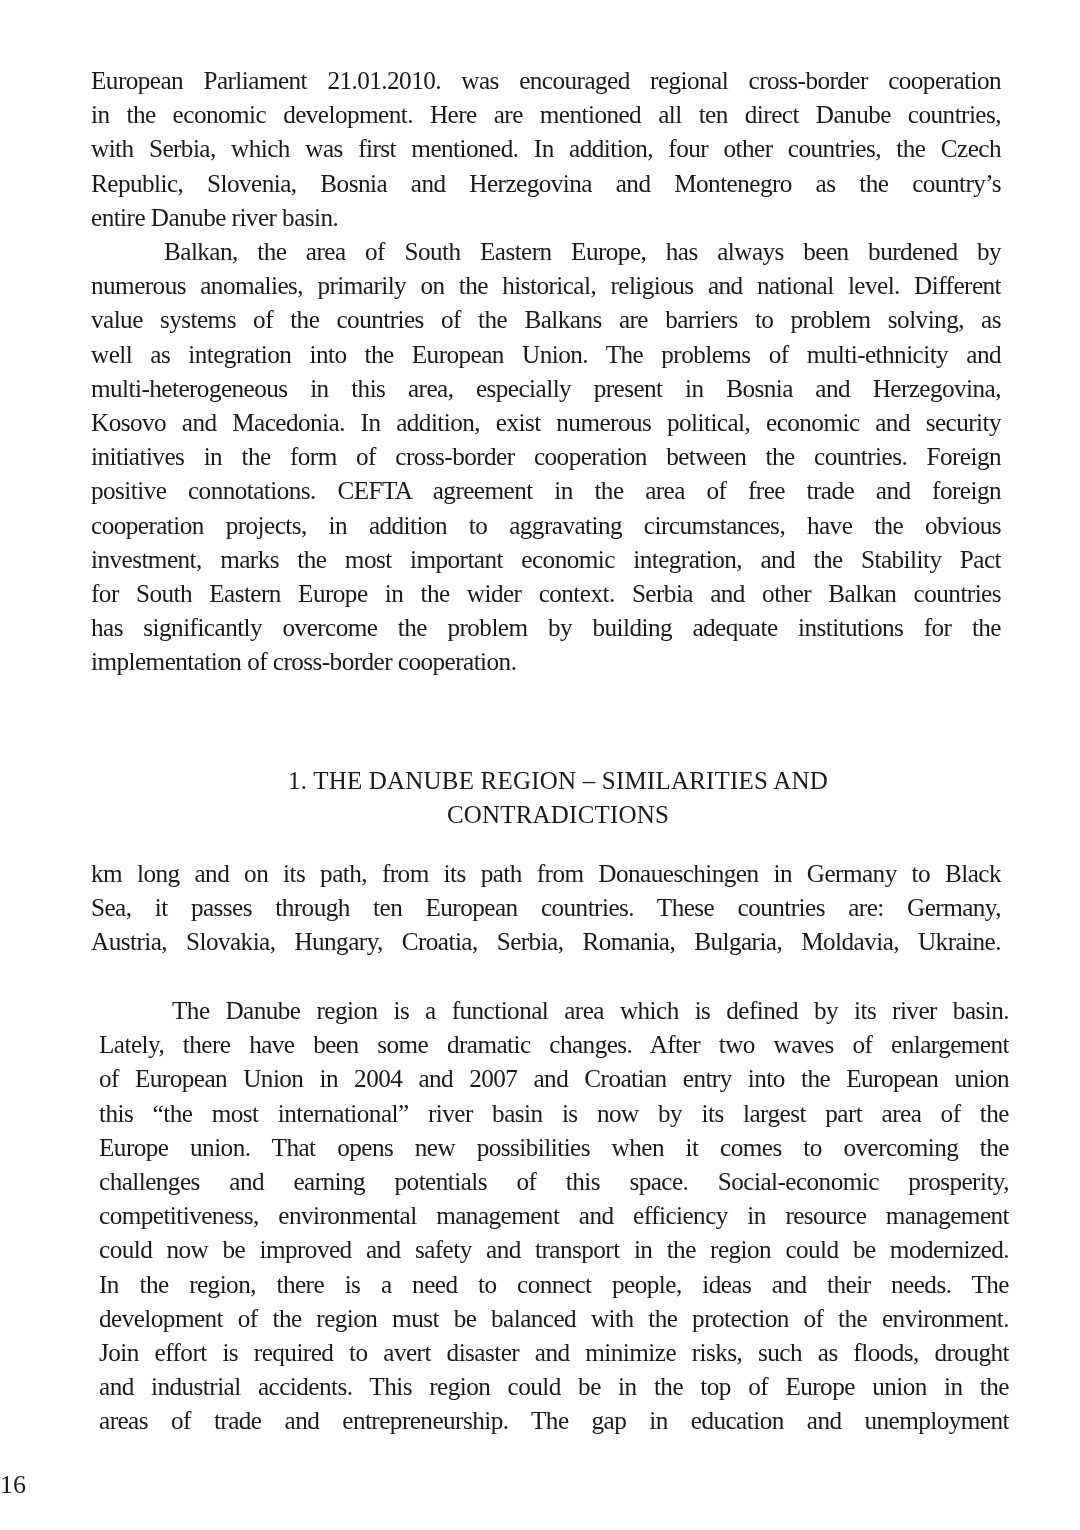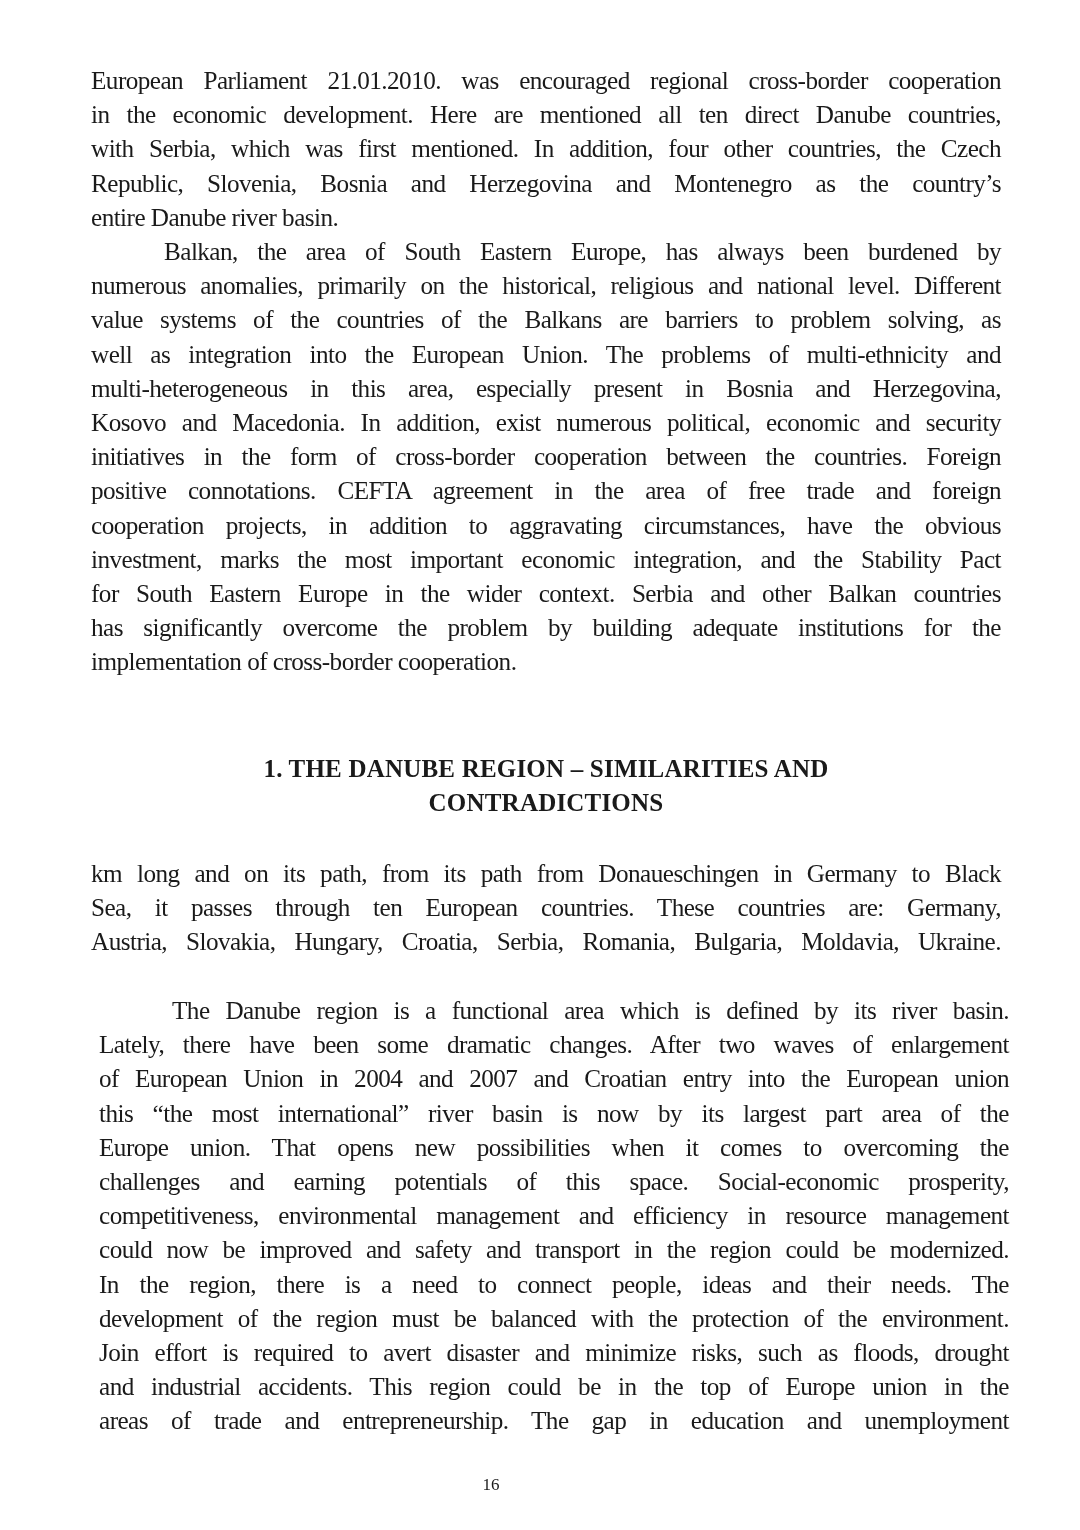--- a/index.html
+++ b/index.html
@@ -34,43 +34,42 @@
     white-space: nowrap;
     height: 34.2px;
   }
   .line.last {
     text-align-last: left;
   }
   .line.indent {
     padding-left: 73px;
   }
   .heading {
-    margin: 0;
+    margin: 12px;
     position: absolute;
     left: 0;
     width: 910px;
     top: 688px;
     text-align: center;
-    font-weight: bold;
+    font-weight: normal;
     font-size: 25px;
     line-height: 34px;
     letter-spacing: 0.2px;
   }
   .heading span { display: block; }
   .p1 { position: absolute; top: 0; left: 0; width: 910px; }
   .p2 { position: absolute; top: 171px; left: 0; width: 910px; }
   .p3 { position: absolute; top: 793px; left: 0; width: 910px; }
   .p4 { position: absolute; top: 930px; left: 8px; width: 910px; }
   .page-number {
     position: absolute;
     left: 0;
     width: 982px;
     top: 1470px;
-    text-align: center;
-    font-size: 17px;
+    font-size: 26px;
     line-height: 30px;
   }
 </style>
 </head>
 <body>
 
 <div class="page">
 
   <p class="para p1">
     <span class="line">European Parliament 21.01.2010. was encouraged regional cross-border cooperation</span>

